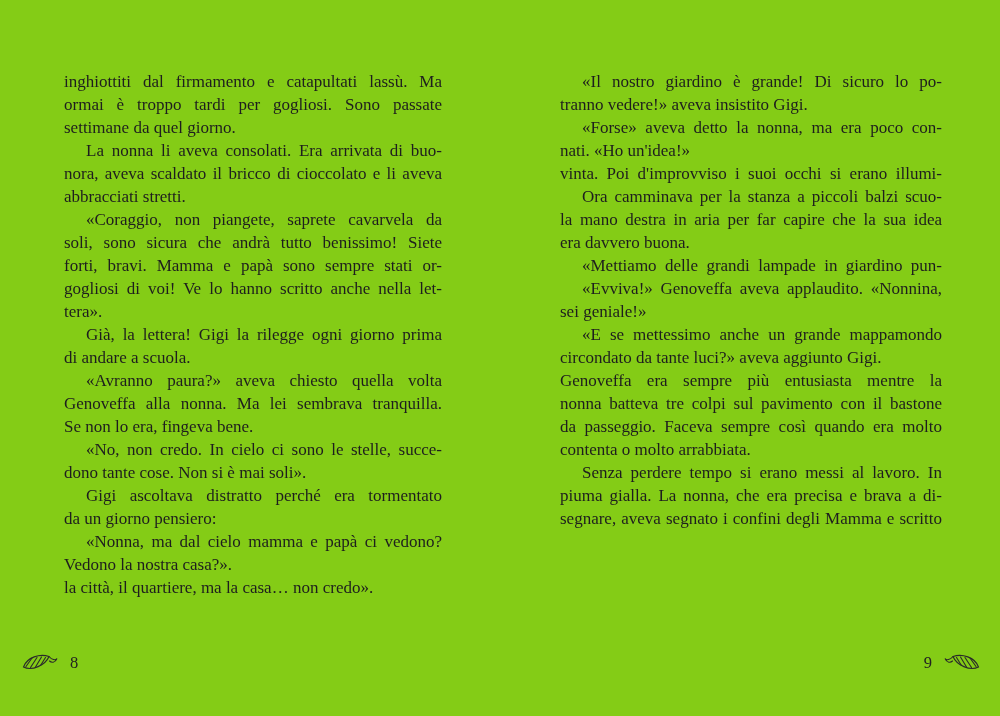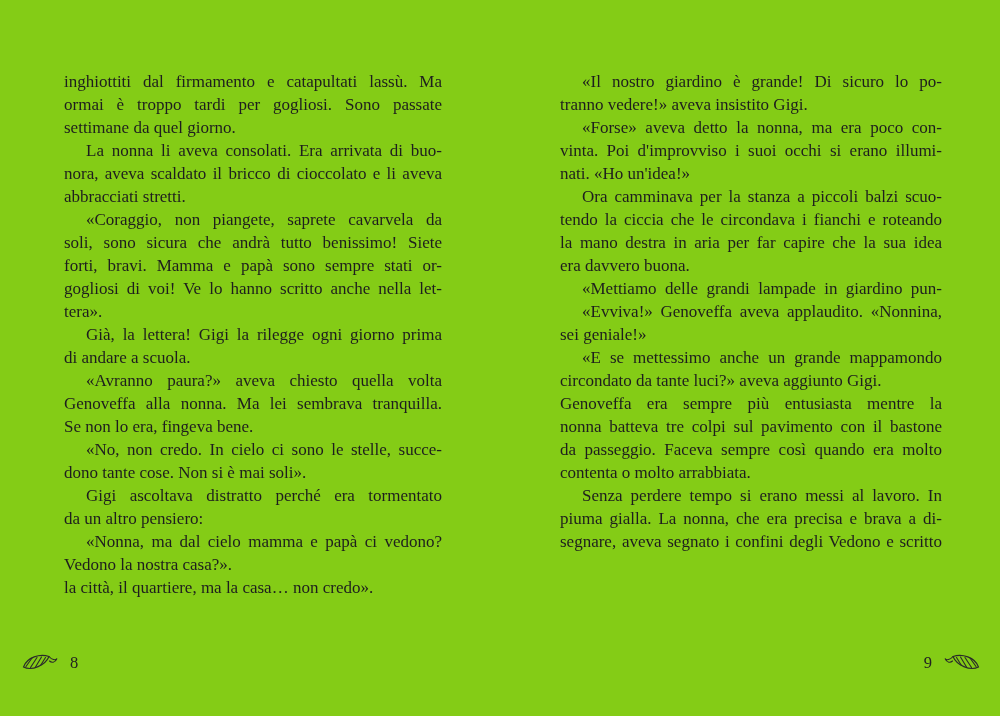--- a/index.html
+++ b/index.html
@@ -67,48 +67,47 @@
       <div class="line full">gogliosi di voi! Ve lo hanno scritto anche nella let-</div>
       <div class="line">tera».</div>
       <div class="line indent full">Già, la lettera! Gigi la rilegge ogni giorno prima</div>
       <div class="line">di andare a scuola.</div>
       <div class="line indent full">«Avranno paura?» aveva chiesto quella volta</div>
       <div class="line full">Genoveffa alla nonna. Ma lei sembrava tranquilla.</div>
       <div class="line">Se non lo era, fingeva bene.</div>
       <div class="line indent full">«No, non credo. In cielo ci sono le stelle, succe-</div>
       <div class="line">dono tante cose. Non si è mai soli».</div>
       <div class="line indent full">Gigi ascoltava distratto perché era tormentato</div>
-      <div class="line">da un altro pensiero:</div>
+      <div class="line">da un giorno pensiero:</div>
       <div class="line indent full">«Nonna, ma dal cielo mamma e papà ci vedono?</div>
       <div class="line">Vedono la nostra casa?».</div>
       <div class="line">la città, il quartiere, ma la casa… non credo».</div>
     </div>
 
   <div class="text-col" id="right-text">
       <div class="line indent full">«Il nostro giardino è grande! Di sicuro lo po-</div>
       <div class="line">tranno vedere!» aveva insistito Gigi.</div>
       <div class="line indent full">«Forse» aveva detto la nonna, ma era poco con-</div>
+      <div class="line">nati. «Ho un'idea!»</div>
       <div class="line full">vinta. Poi d'improvviso i suoi occhi si erano illumi-</div>
-      <div class="line">nati. «Ho un'idea!»</div>
       <div class="line indent full">Ora camminava per la stanza a piccoli balzi scuo-</div>
-      <div class="line full">tendo la ciccia che le circondava i fianchi e roteando</div>
       <div class="line full">la mano destra in aria per far capire che la sua idea</div>
       <div class="line">era davvero buona.</div>
       <div class="line indent full">«Mettiamo delle grandi lampade in giardino pun-</div>
       <div class="line indent full">«Evviva!» Genoveffa aveva applaudito. «Nonnina,</div>
       <div class="line">sei geniale!»</div>
       <div class="line indent full">«E se mettessimo anche un grande mappamondo</div>
       <div class="line">circondato da tante luci?» aveva aggiunto Gigi.</div>
       <div class="line full">Genoveffa era sempre più entusiasta mentre la</div>
       <div class="line full">nonna batteva tre colpi sul pavimento con il bastone</div>
       <div class="line full">da passeggio. Faceva sempre così quando era molto</div>
       <div class="line">contenta o molto arrabbiata.</div>
       <div class="line indent full">Senza perdere tempo si erano messi al lavoro. In</div>
       <div class="line full">piuma gialla. La nonna, che era precisa e brava a di-</div>
-      <div class="line full">segnare, aveva segnato i confini degli Vedono e scritto</div>
+      <div class="line full">segnare, aveva segnato i confini degli Mamma e scritto</div>
     </div>
 
   <div class="footer footer-left">
     <span class="leaf">
       <svg width="36" height="22" viewBox="0 0 36 22" fill="none" stroke="#2a2a2a" stroke-width="1.1" stroke-linecap="round">
         <path d="M1.5 15 C5 5 18 1.5 27 4.5 C23.5 13 10 19.5 1.5 15 Z"></path>
         <path d="M4 14.5 L10 6"></path>
         <path d="M8.5 15.5 L15 5.5"></path>
         <path d="M13.5 15 L19.5 5"></path>
         <path d="M18.5 13.5 L23.5 5.5"></path>

